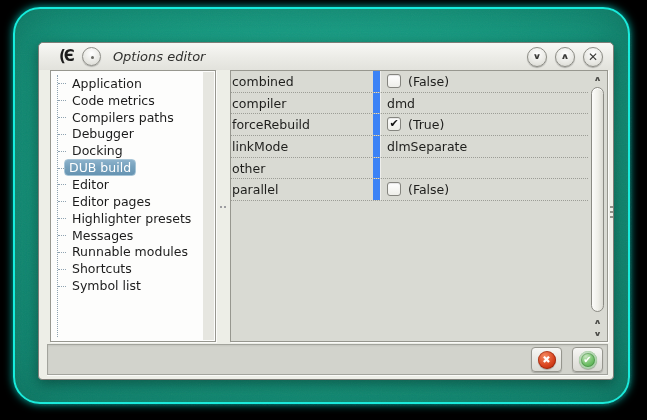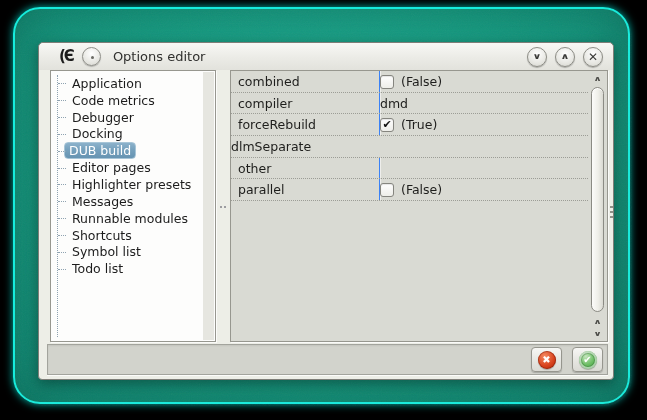--- a/index.html
+++ b/index.html
@@ -22,21 +22,21 @@
 
   
   .titlebar{position:absolute;left:0;top:0;right:0;height:27px;display:flex;align-items:center;
     padding:0 10px 0 20px;border-radius:5px 5px 0 0;
     background:linear-gradient(180deg,#f8f8f5 0%,#ebebe6 55%,#e2e2dc 100%);}
   .app-logo{font-size:15px;font-weight:bold;color:#1c1c1c;letter-spacing:-2px;line-height:1;margin-right:9px;}
   .menu-btn{width:19px;height:19px;border-radius:50%;border:1px solid #90908a;position:relative;
     background:radial-gradient(circle at 50% 32%,#ffffff,#e7e7e2 62%,#d4d4ce 100%);
     box-shadow:0 1px 1px rgba(0,0,0,.22);margin-right:12px;}
   .menu-btn::after{content:"";position:absolute;left:8px;top:8px;width:3px;height:3px;border-radius:50%;background:#6a6a64;}
-  .title-text{font-size:13px;color:#30302e;}
+  .title-text{font-size:13px;color:#30302e;font-style:italic;}
   .tb-spacer{flex:1;}
   .tb-btn{width:20px;height:20px;border-radius:50%;border:1px solid #8d8d86;margin-left:8px;
     background:radial-gradient(circle at 50% 32%,#ffffff,#e7e7e2 62%,#d2d2cc 100%);
     box-shadow:0 1px 1px rgba(0,0,0,.25);
     display:flex;align-items:center;justify-content:center;
     font-size:11px;font-weight:bold;color:#3a3a38;line-height:1;}
   .tb-btn .g{transform:scaleY(.75);}
   .tb-btn.close .g{transform:none;font-size:12px;}
 
   
@@ -58,24 +58,24 @@
 
   
   .splitter{width:14px;position:relative;}
   .splitter::after{content:"";position:absolute;left:4px;top:50%;width:2px;height:2px;border-radius:50%;
     background:#82828a;box-shadow:4px 0 0 #82828a;}
 
   
   .grid-panel{flex:1;background:#d9dad3;position:relative;display:flex;}
   .grid-rows{flex:1;overflow:hidden;}
   .prow{display:flex;height:21.7px;border-bottom:1px dotted #9c9d96;align-items:center;}
-  .pname{width:149px;padding-left:7px;font-size:12.5px;color:#1e1e1c;
-    border-right:1px solid #3b82f6;box-shadow:1px 0 0 rgba(255,255,255,.55);
+  .pname{width:149px;padding-left:1px;font-size:12.5px;color:#1e1e1c;
+    border-right:7px solid #3b82f6;box-shadow:1px 0 0 rgba(255,255,255,.55);
     height:100%;display:flex;align-items:center;}
-  .pvalue{flex:1;display:flex;align-items:flex-end;font-size:12.5px;color:#1e1e1c;}
+  .pvalue{flex:1;padding-left:7px;display:flex;align-items:flex-start;font-size:12.5px;color:#1e1e1c;}
   .cb{width:14px;height:14px;border-radius:3px;border:1px solid #85857f;margin-right:7px;
     background:linear-gradient(180deg,#ffffff,#eeeee9);box-shadow:inset 0 1px 1px rgba(0,0,0,.1);
     display:flex;align-items:center;justify-content:center;font-size:11px;font-weight:bold;color:#141414;line-height:1;}
   .cb .mark{transform:translateY(-1px);}
 
   
   .vscroll{width:19px;display:flex;flex-direction:column;align-items:center;padding:1px 0;}
   .sb-arrow{height:13px;display:flex;align-items:center;justify-content:center;
     font-size:10px;font-weight:bold;color:#4c4c48;line-height:1;}
   .sb-arrow .g{transform:scaleY(.7);}
@@ -136,33 +136,39 @@
           <div class="tree">
 
               <div class="tree-item">
                 <span class="lbl">Application</span>
               </div>
 
               <div class="tree-item">
                 <span class="lbl">Code metrics</span>
               </div>
 
+              <div class="tree-item">
+                <span class="lbl">Compilers paths</span>
+              </div>
 
               <div class="tree-item">
                 <span class="lbl">Debugger</span>
               </div>
 
               <div class="tree-item">
                 <span class="lbl">Docking</span>
               </div>
 
               <div class="tree-item selected">
                 <span class="lbl">DUB build</span>
               </div>
 
+              <div class="tree-item">
+                <span class="lbl">Editor</span>
+              </div>
 
               <div class="tree-item">
                 <span class="lbl">Editor pages</span>
               </div>
 
               <div class="tree-item">
                 <span class="lbl">Highlighter presets</span>
               </div>
 
               <div class="tree-item">
@@ -176,23 +182,20 @@
 
               <div class="tree-item">
                 <span class="lbl">Shortcuts</span>
               </div>
 
 
               <div class="tree-item">
                 <span class="lbl">Symbol list</span>
               </div>
 
-              <div class="tree-item">
-                <span class="lbl">Todo list</span>
-              </div>
             </div>
           <div class="list-gutter"></div>
         </div>
 
         <div class="splitter"></div>
 
         <div class="panel grid-panel">
           <div class="grid-rows">
 
               <div class="prow">
@@ -218,20 +221,21 @@
                 <div class="pname">forceRebuild</div>
                 <div class="pvalue">
                   <span class="cb">
                     <span class="mark">✔</span>
                   </span>
                   <span class="vtext">(True)</span>
                 </div>
               </div>
 
               <div class="prow">
+                <div class="pname">linkMode</div>
                 <div class="pvalue">
 
                   <span class="vtext">dlmSeparate</span>
                 </div>
               </div>
 
               <div class="prow">
                 <div class="pname">other</div>
                 <div class="pvalue">
 

